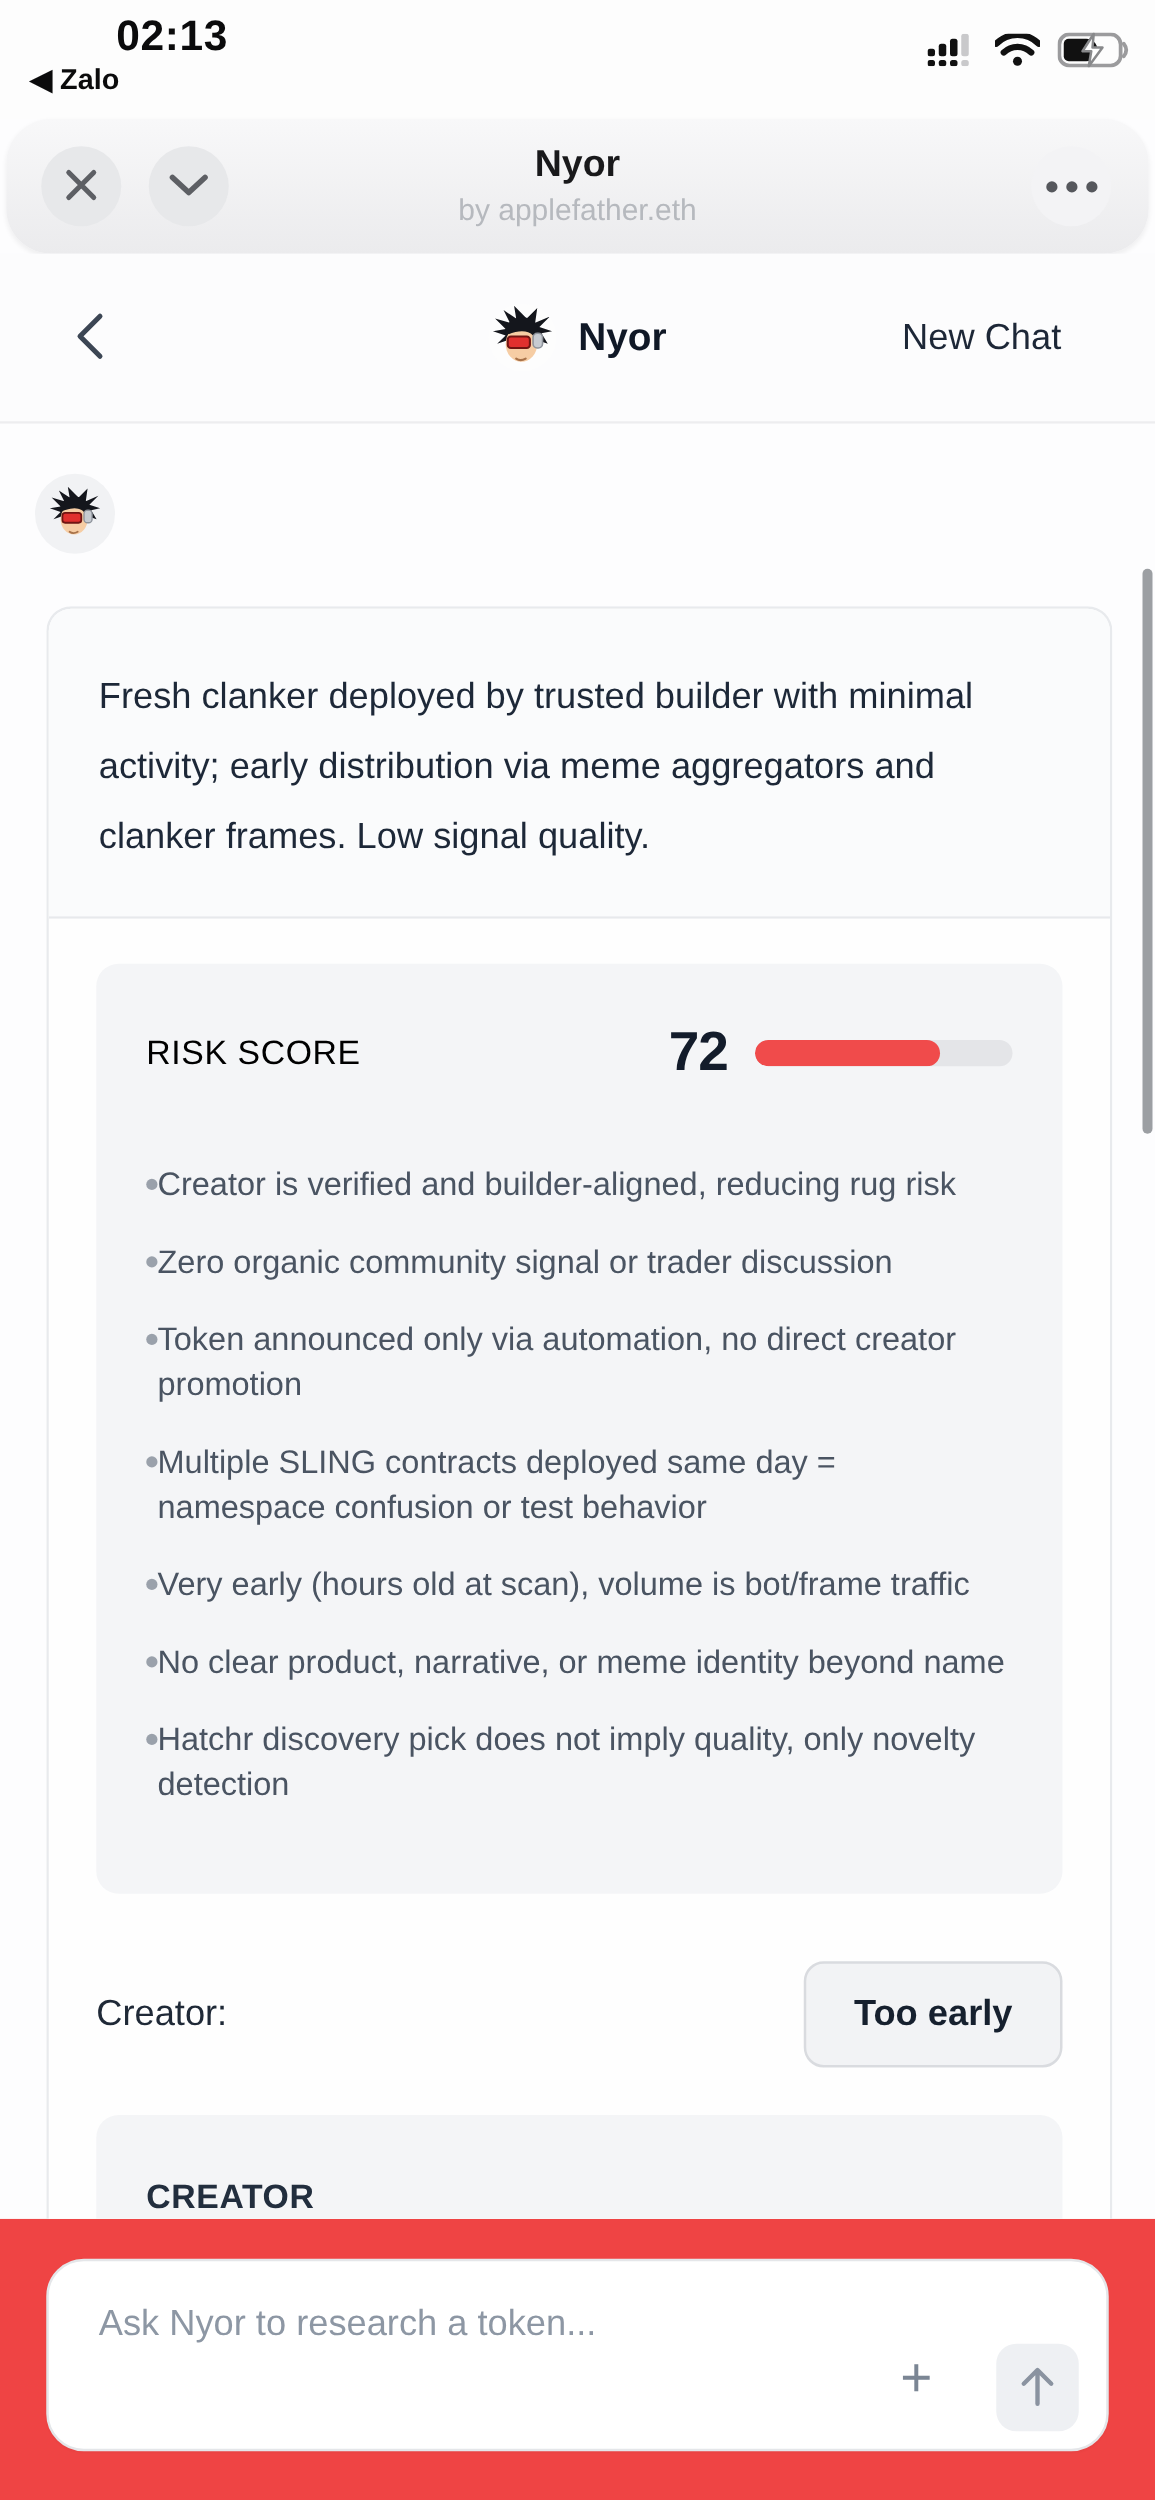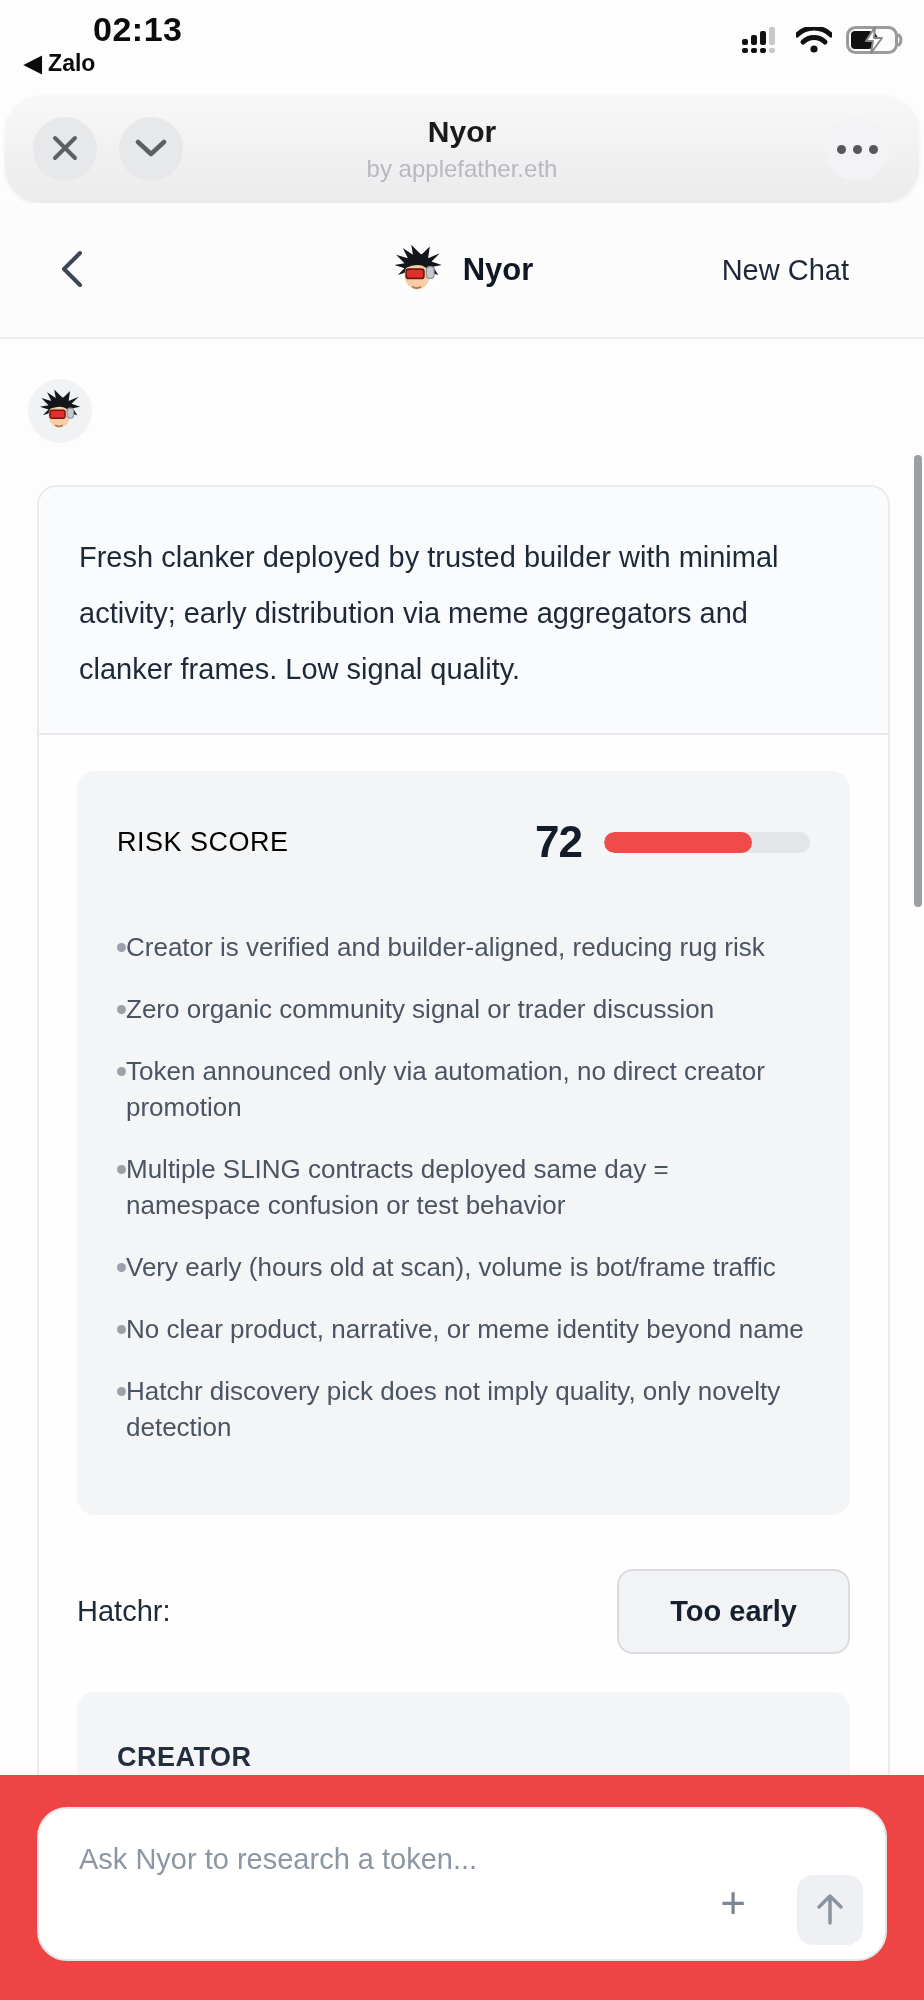--- a/index.html
+++ b/index.html
@@ -71,21 +71,21 @@
   .risk-fill { height:100%; border-radius:11px; background:#f04b4b; }
   .bullets { list-style:none; margin-top:62px; }
   .bullets li { display:flex; margin-bottom:26px; }
   .bullets li:last-child { margin-bottom:12px; }
   .b-dot { flex:0 0 9px; width:9px; height:9px; border-radius:50%; background:#9aa1ab; margin-top:14px; }
   .b-text { font-size:26px; line-height:36px; color:#4a5462; }
   .verdict-row { margin:54px 38px 0; display:flex; align-items:center; justify-content:space-between; }
   .verdict-label { font-size:29px; color:#1f2937; }
   .verdict-btn {
     background:#f2f3f5; border:2px solid #d9dbdf; border-radius:16px;
-    padding:24px 51px; font-size:29px; font-weight:700; color:#16202e;
+    padding:24px 38px; font-size:29px; font-weight:700; color:#16202e;
     font-family:"Liberation Sans", sans-serif;
   }
   .creator-card { margin:38px 38px 0; background:#f4f5f7; border-radius:18px; padding:50px 40px 130px; }
   .creator-label { font-size:27px; font-weight:700; color:#222e3e; letter-spacing:0.5px; }
   .scrollbar { position:absolute; right:2px; top:116px; width:8px; height:452px; border-radius:4px; background:#9c9fa3; }
 
   
   .composer-area { height:225px; background:#ef4444; padding-top:32px; }
   .composer {
     width:850px; height:154px; margin:0 auto; background:#ffffff;
@@ -250,21 +250,21 @@
             <span class="b-text">No clear product, narrative, or meme identity beyond name</span>
           </li>
           <li>
             <span class="b-dot"></span>
             <span class="b-text">Hatchr discovery pick does not imply quality, only novelty detection</span>
           </li>
         </ul>
     </div>
 
     <div class="verdict-row">
-      <div class="verdict-label">Hatchr:</div>
+      <div class="verdict-label">Creator:</div>
       <div class="verdict-btn">Too early</div>
     </div>
 
     <div class="creator-card">
       <div class="creator-label">CREATOR</div>
     </div>
   </div>
 
   <div class="scrollbar"></div>
 </div>

